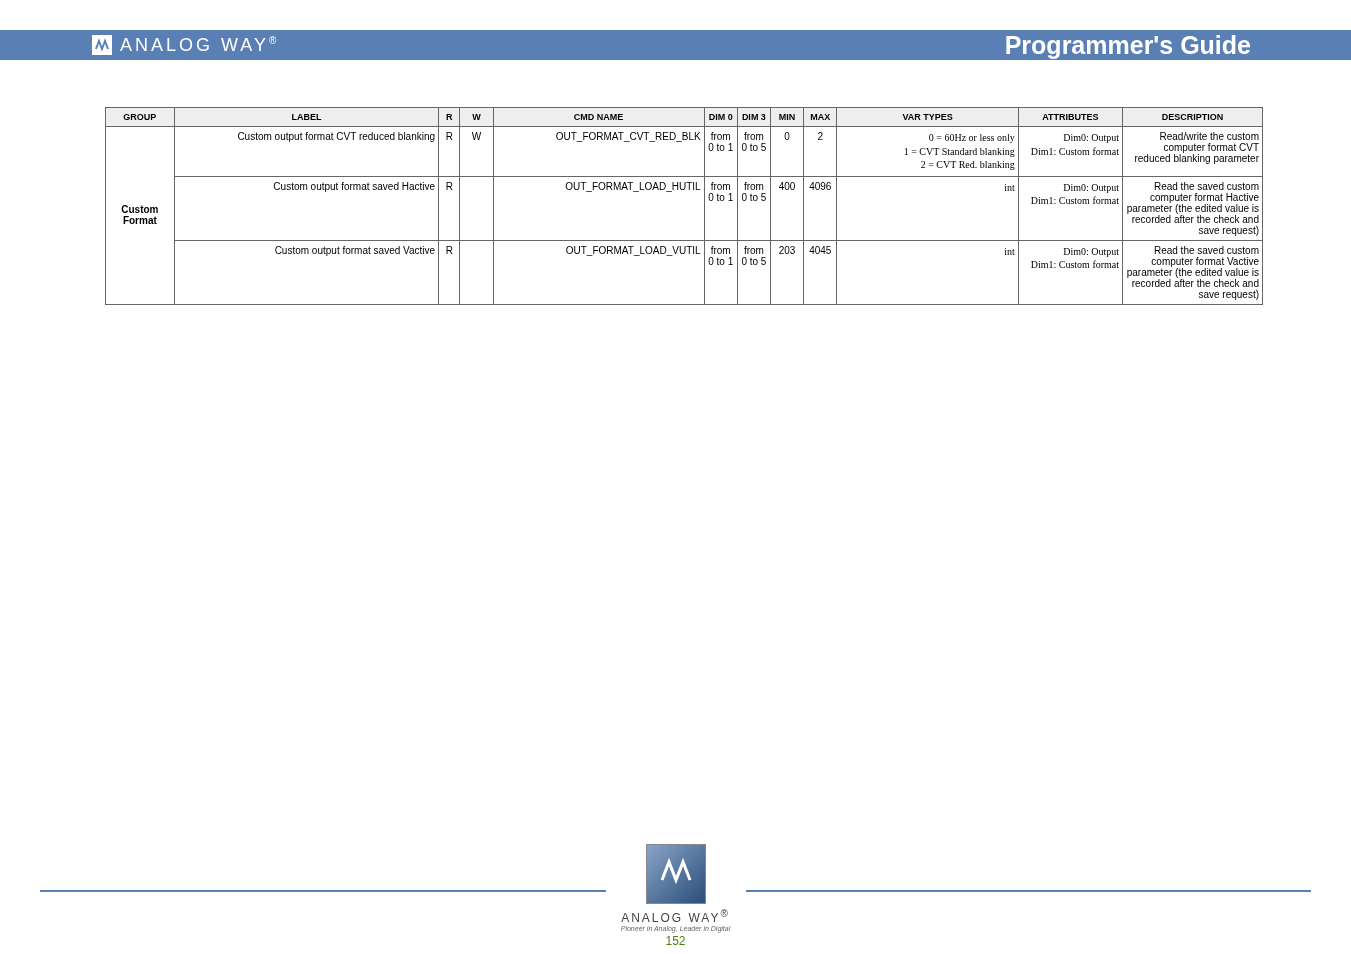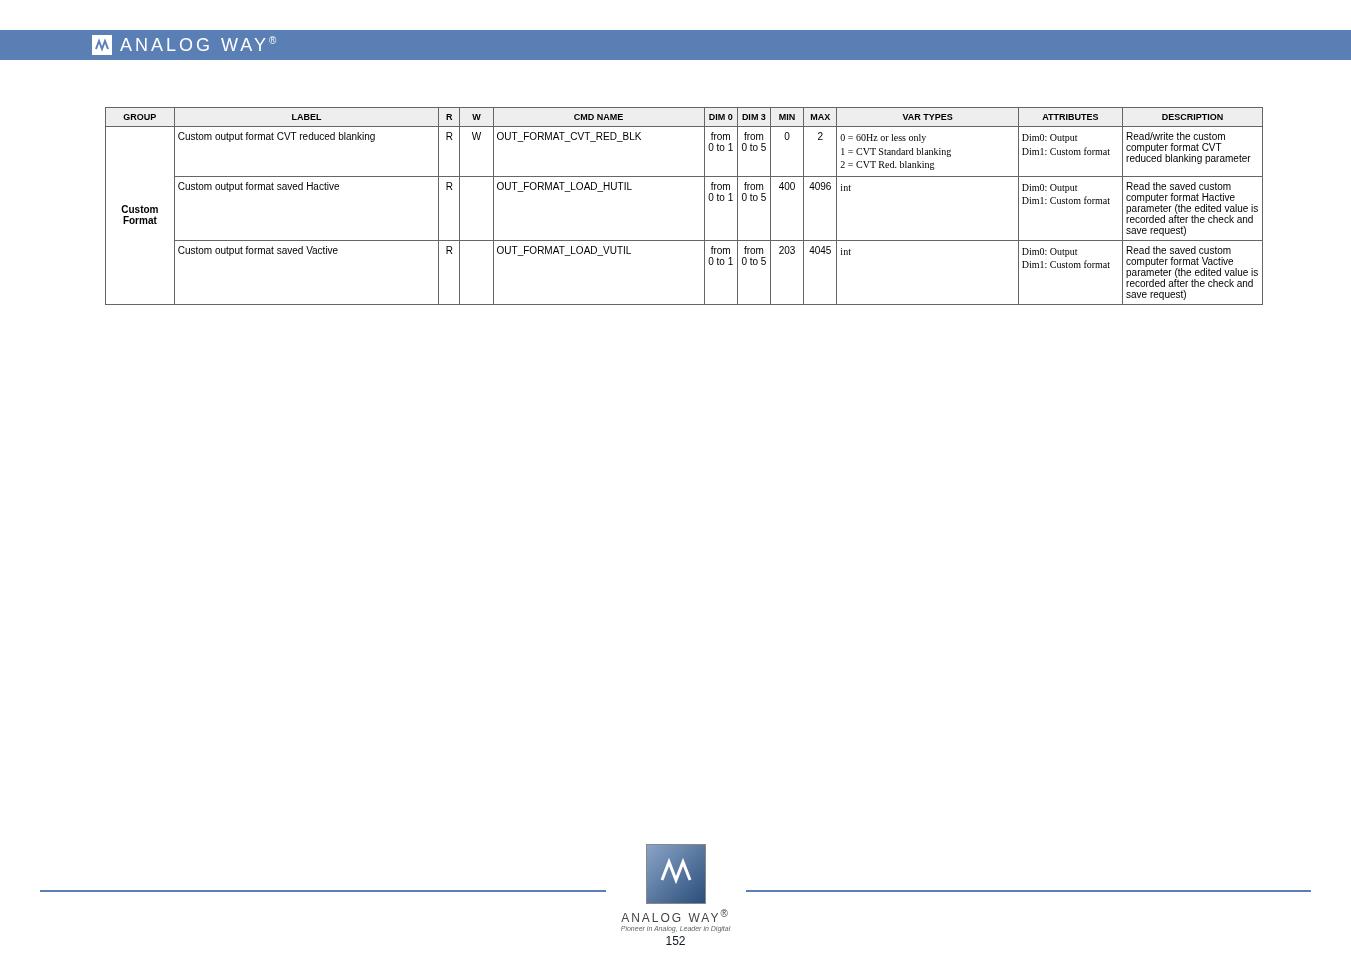--- a/index.html
+++ b/index.html
@@ -64,21 +64,21 @@
   table {
     border-collapse: collapse;
     width: 100%;
     font-size: 10px;
     table-layout: fixed;
   }
   th, td {
     border: 1px solid #666;
     padding: 4px 3px;
     vertical-align: top;
-    text-align: left;
+    text-align: right;
   }
   th {
     background: #eee;
     text-align: center;
     font-weight: bold;
     font-size: 9px;
     margin-top: 20px;
   }
   .col-group  { width: 5.8%; }
   .col-label  { width: 22.3%; }
@@ -149,37 +149,38 @@
     font-size: 7px;
     font-style: italic;
     color: #666;
   }
   .page-num {
     position: absolute;
     bottom: 6px;
     left: 50%;
     transform: translateX(-50%);
     font-size: 12px;
-    color: #0f172a;
+    color: #4d7c0f;
   }
 </style>
 </head>
 <body>
 
 <div class="header-bar">
   <div class="logo-block">
     <span class="logo-icon">
       <svg width="14" height="14" viewBox="0 0 14 14">
         <path d="M1 11 L4 3 L7 11 L10 3 L13 11" stroke="#5a7fb5" stroke-width="2" fill="none"></path>
       </svg>
     </span>
     <span class="logo-text">
       <span>ANALOG WAY</span><span class="logo-reg">®</span>
     </span>
   </div>
+  <div class="header-title">Programmer's Guide</div>
 </div>
 
 <div class="table-wrap">
   <table>
     <colgroup>
       <col class="col-group">
         <col class="col-label">
         <col class="col-r">
         <col class="col-w">
       <col class="col-cmd">

